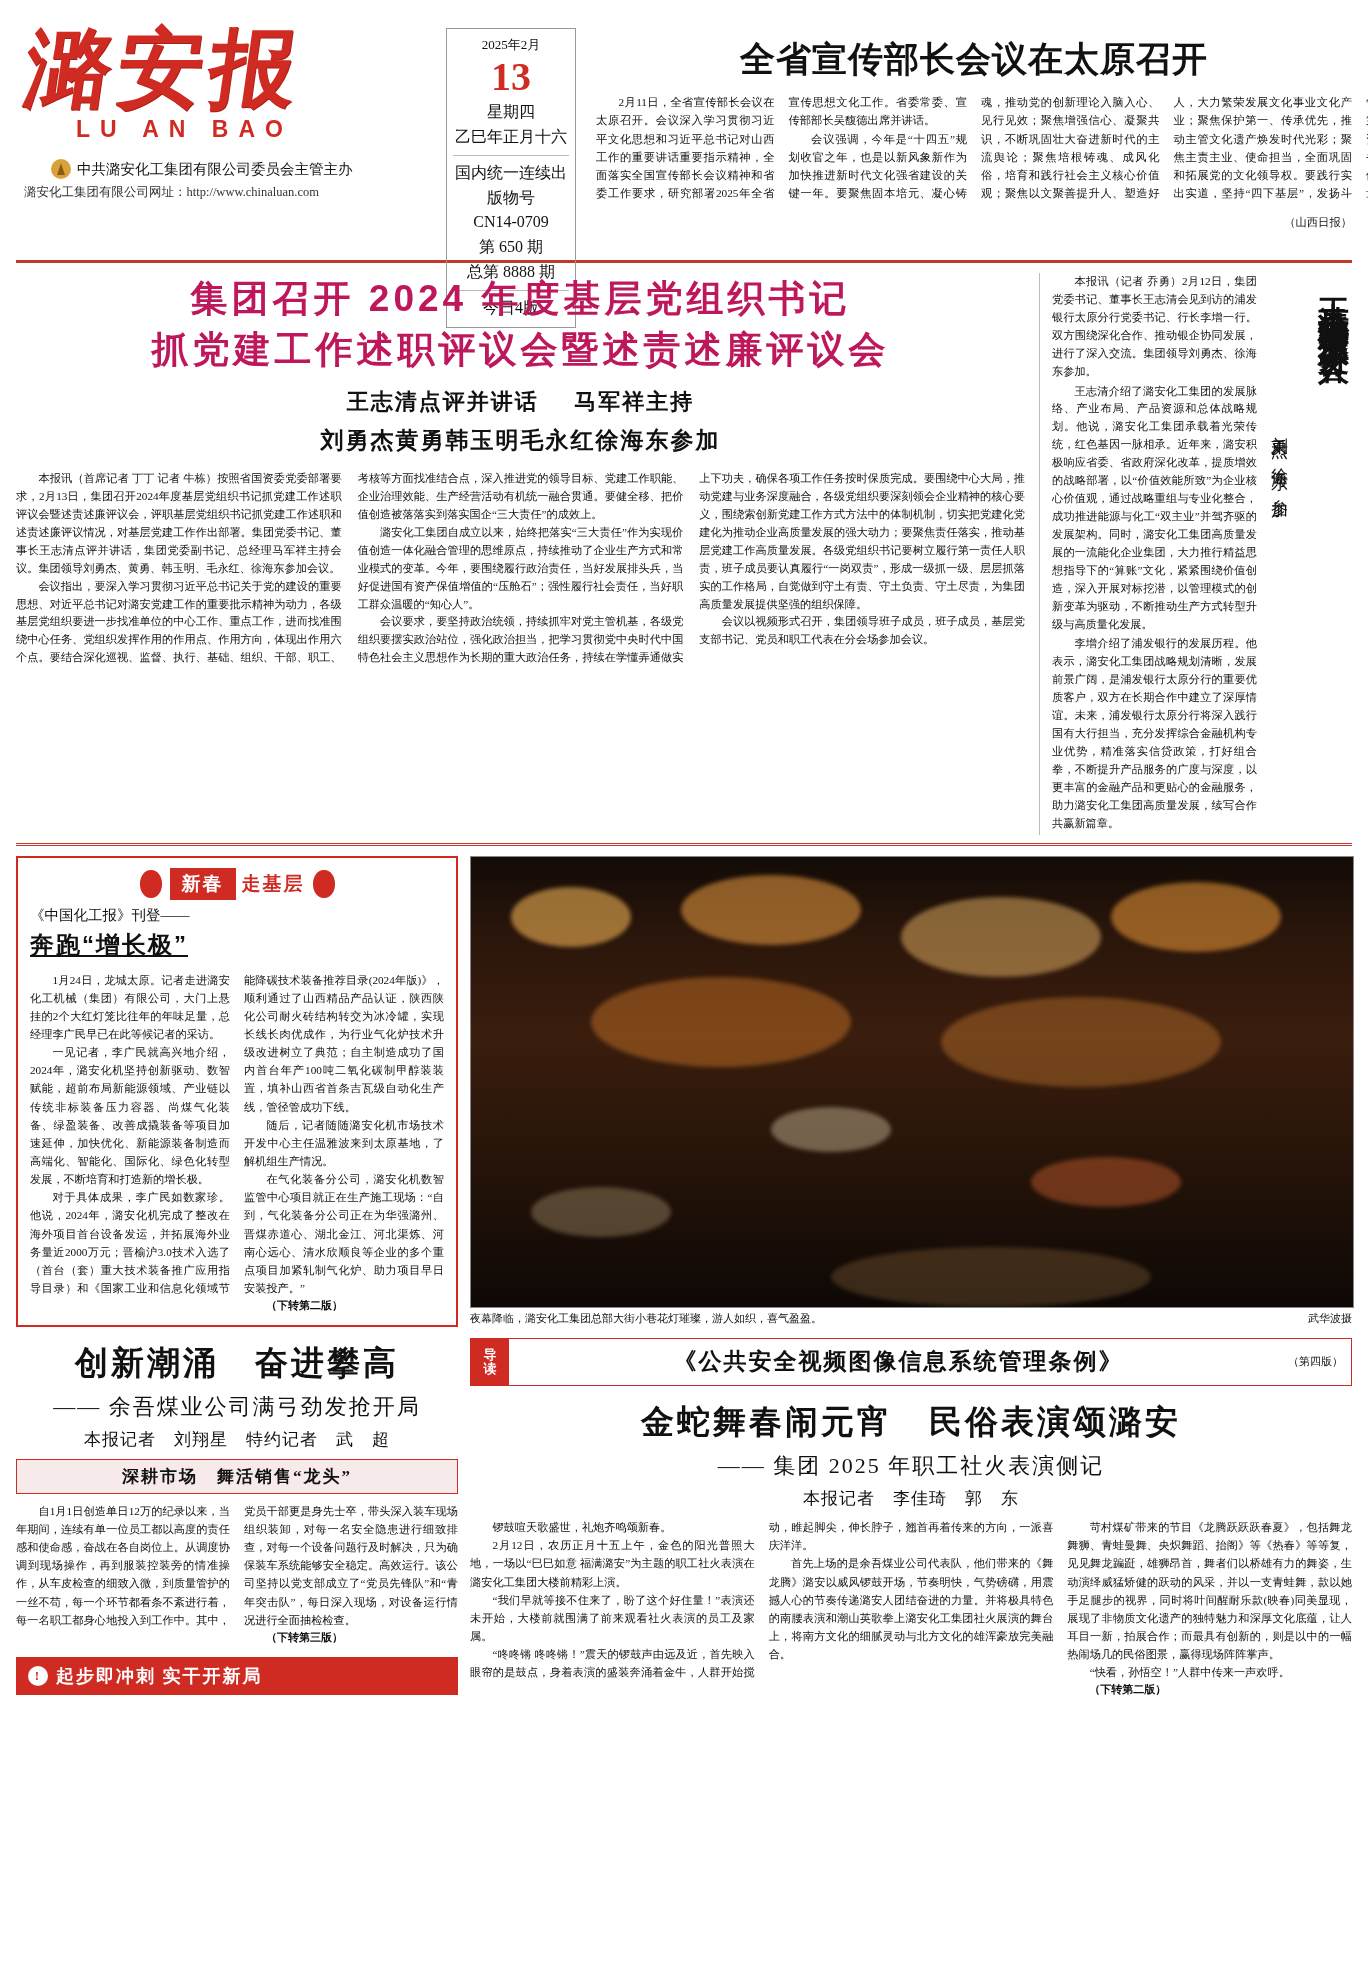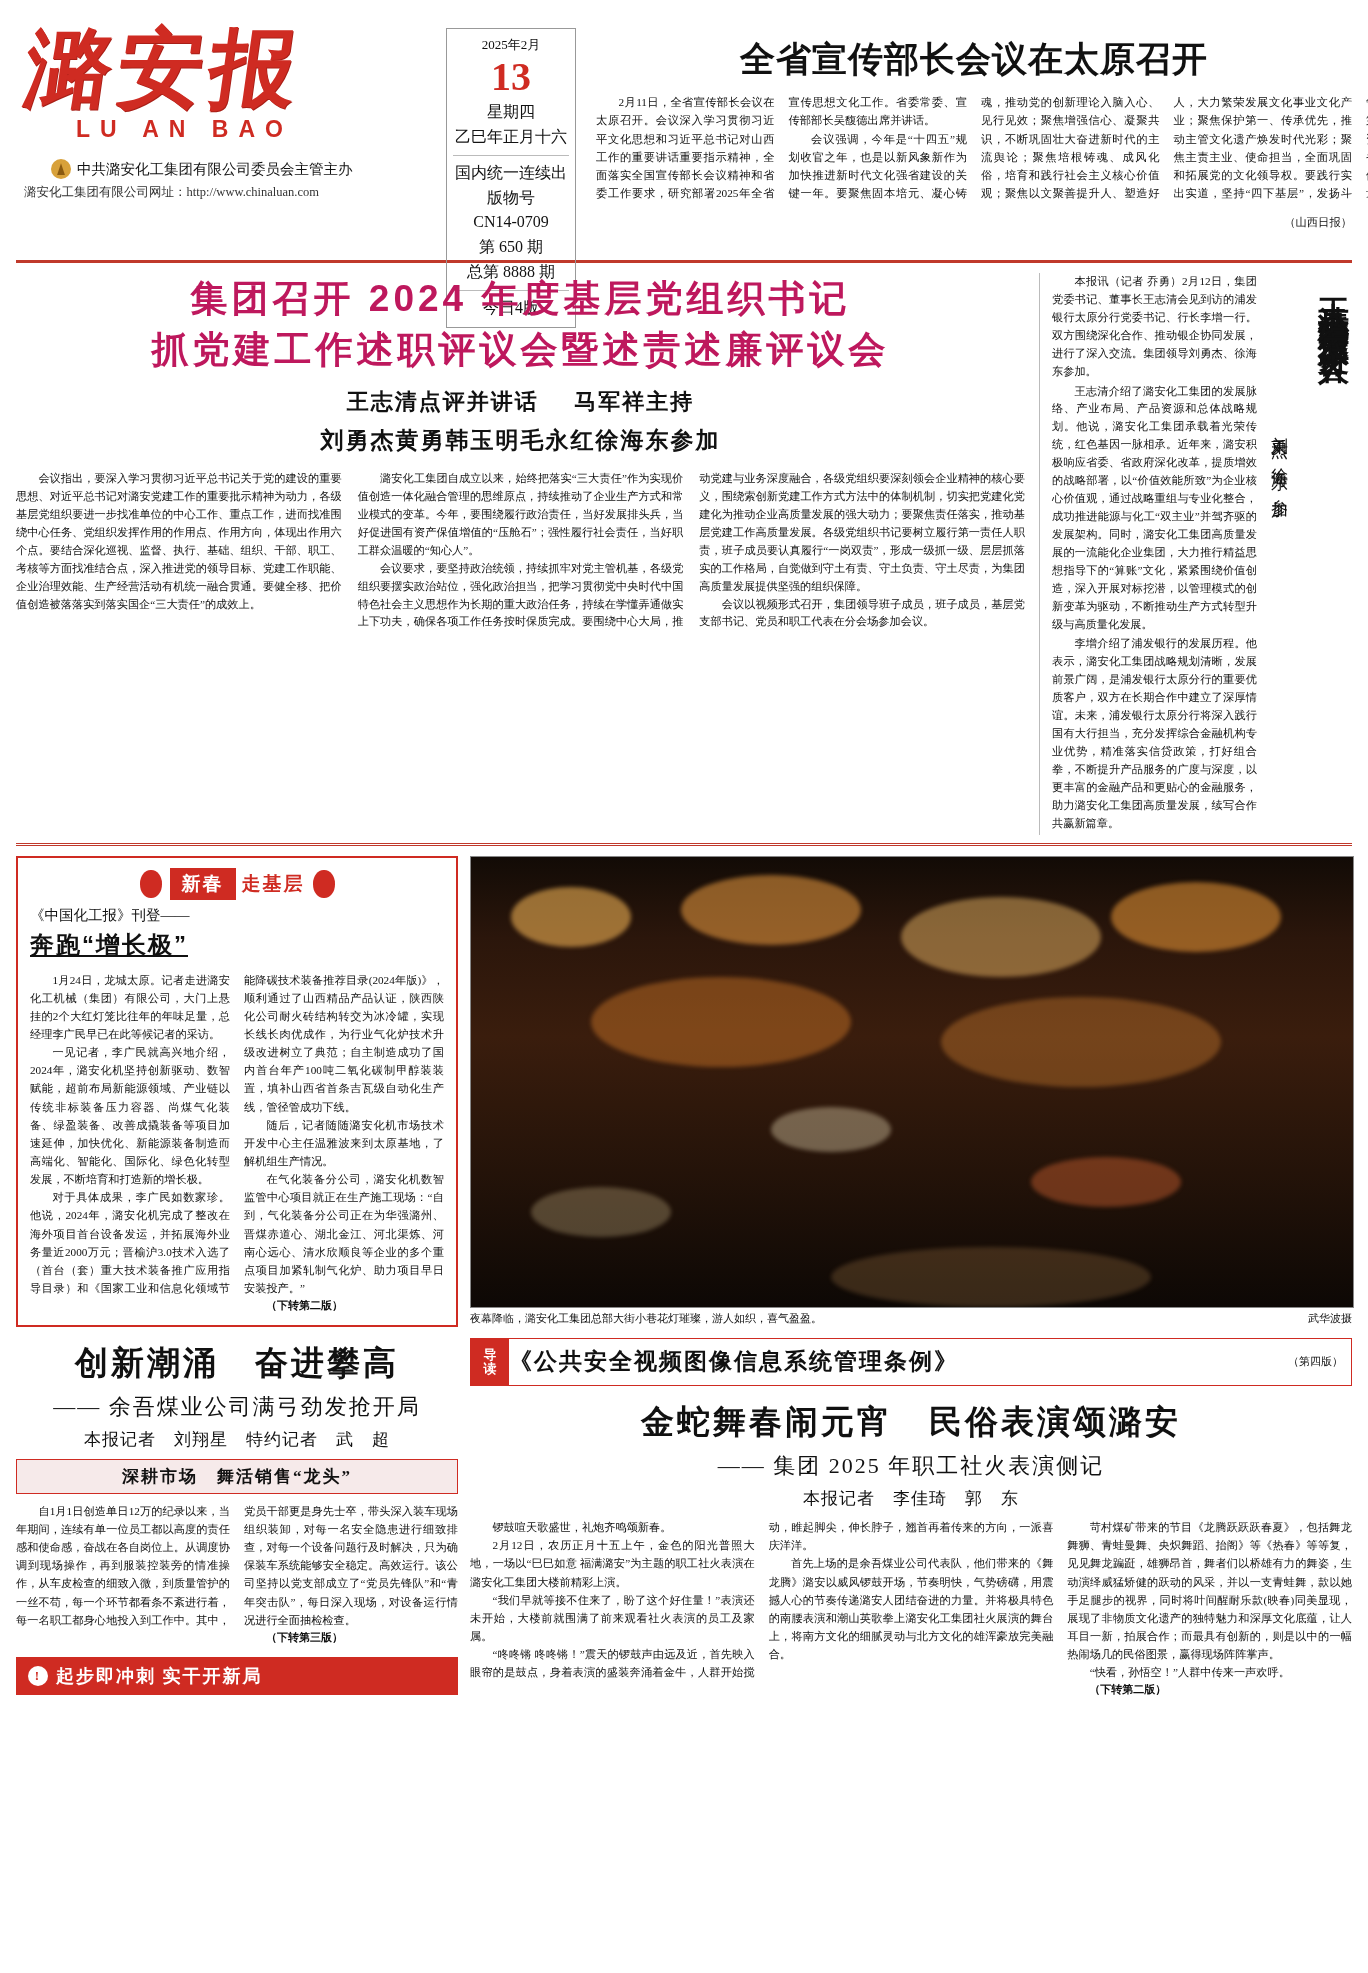--- a/index.html
+++ b/index.html
@@ -72,21 +72,21 @@
   .ribbon .ico{width:20px;height:20px;border-radius:50%;background:#fff;color:#cf2b22;font-size:13px;display:flex;align-items:center;justify-content:center;margin-right:8px;}
 
   
   .photo{width:100%;height:450px;border:1px solid #888;position:relative;overflow:hidden;
          background:linear-gradient(#120b06 0%, #2b160b 18%, #3a1d0d 40%, #241309 70%, #0d0805 100%);}
   .photo .glow{position:absolute;border-radius:50%;filter:blur(2px);}
   .cap{display:flex;justify-content:space-between;font-size:11px;margin-top:3px;}
 
   .guide{display:flex;align-items:center;border:1px solid #cf2b22;margin-top:12px;}
   .guide .tag{background:#cf2b22;color:#fff;font-size:13px;font-weight:700;padding:9px 6px;writing-mode:horizontal-tb;width:26px;text-align:center;line-height:1.1;}
-  .guide .gt{flex:1;text-align:left;font-size:23px;font-weight:700;letter-spacing:2px;}
+  .guide .gt{flex:1;text-align:center;font-size:23px;font-weight:700;letter-spacing:2px;}
   .guide .gp{font-size:11px;padding-right:8px;}
 
   .cols3{column-count:3;column-gap:14px;font-size:11.2px;line-height:1.62;text-align:justify;}
   .cols3 p{margin:0;text-indent:2em;}
 </style>
 </head>
 <body>
 
 <div class="page">
 
@@ -129,20 +129,21 @@
   <div class="mid">
     <div class="mid-left">
       <div class="bighead">集团召开 2024 年度基层党组织书记</div>
       <div class="bighead">抓党建工作述职评议会暨述责述廉评议会</div>
       <div class="sub1">
         <span>王志清点评并讲话</span>
         <span>马军祥主持</span>
       </div>
       <div class="sub2">刘勇杰黄勇韩玉明毛永红徐海东参加</div>
       <div class="body3">
+        <p>本报讯（首席记者 丁丁 记者 牛栋）按照省国资委党委部署要求，2月13日，集团召开2024年度基层党组织书记抓党建工作述职评议会暨述责述廉评议会，评职基层党组织书记抓党建工作述职和述责述廉评议情况，对基层党建工作作出部署。集团党委书记、董事长王志清点评并讲话，集团党委副书记、总经理马军祥主持会议。集团领导刘勇杰、黄勇、韩玉明、毛永红、徐海东参加会议。</p>
         <p>会议指出，要深入学习贯彻习近平总书记关于党的建设的重要思想、对近平总书记对潞安党建工作的重要批示精神为动力，各级基层党组织要进一步找准单位的中心工作、重点工作，进而找准围绕中心任务、党组织发挥作用的作用点、作用方向，体现出作用六个点。要结合深化巡视、监督、执行、基础、组织、干部、职工、考核等方面找准结合点，深入推进党的领导目标、党建工作职能、企业治理效能、生产经营活动有机统一融合贯通。要健全移、把价值创造被落落实到落实国企“三大责任”的成效上。</p>
         <p>潞安化工集团自成立以来，始终把落实“三大责任”作为实现价值创造一体化融合管理的思维原点，持续推动了企业生产方式和常业模式的变革。今年，要围绕履行政治责任，当好发展排头兵，当好促进国有资产保值增值的“压舱石”；强性履行社会责任，当好职工群众温暖的“知心人”。</p>
         <p>会议要求，要坚持政治统领，持续抓牢对党主管机基，各级党组织要摆实政治站位，强化政治担当，把学习贯彻党中央时代中国特色社会主义思想作为长期的重大政治任务，持续在学懂弄通做实上下功夫，确保各项工作任务按时保质完成。要围绕中心大局，推动党建与业务深度融合，各级党组织要深刻领会企业精神的核心要义，围绕索创新党建工作方式方法中的体制机制，切实把党建化党建化为推动企业高质量发展的强大动力；要聚焦责任落实，推动基层党建工作高质量发展。各级党组织书记要树立履行第一责任人职责，班子成员要认真履行“一岗双责”，形成一级抓一级、层层抓落实的工作格局，自觉做到守土有责、守土负责、守土尽责，为集团高质量发展提供坚强的组织保障。</p>
         <p>会议以视频形式召开，集团领导班子成员，班子成员，基层党支部书记、党员和职工代表在分会场参加会议。</p>
       </div>
     </div>
 
     <div class="mid-right">
       <div class="mr-text">
         <p>本报讯（记者 乔勇）2月12日，集团党委书记、董事长王志清会见到访的浦发银行太原分行党委书记、行长李增一行。双方围绕深化合作、推动银企协同发展，进行了深入交流。集团领导刘勇杰、徐海东参加。</p>

